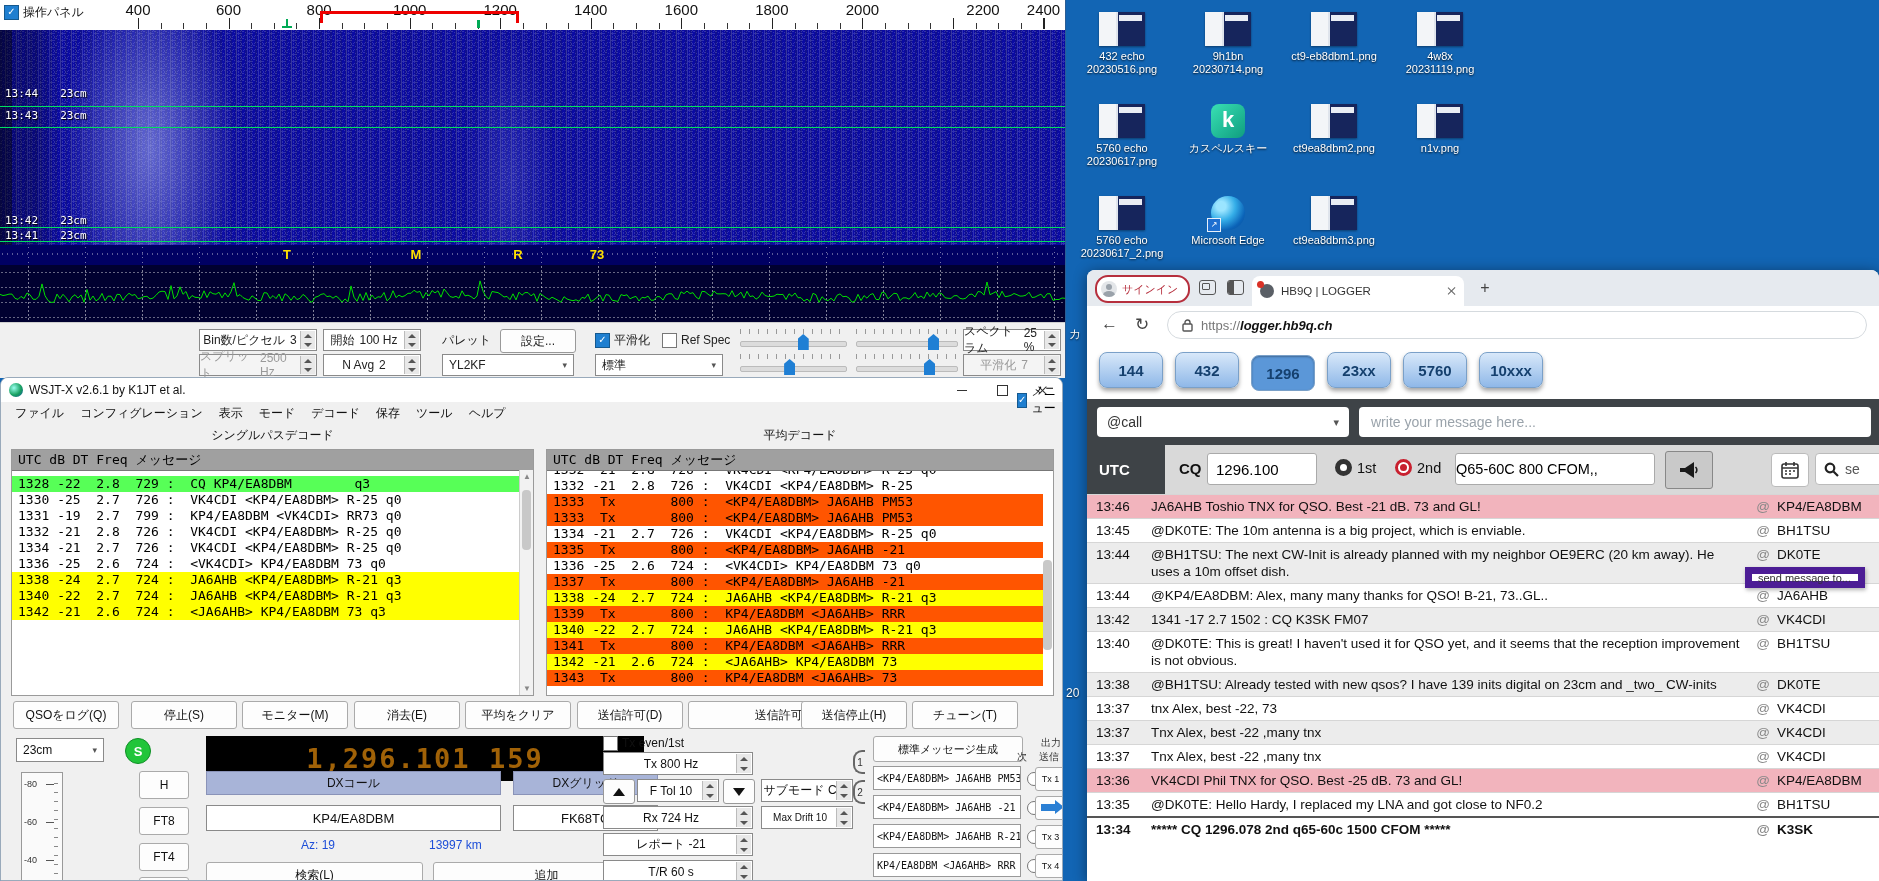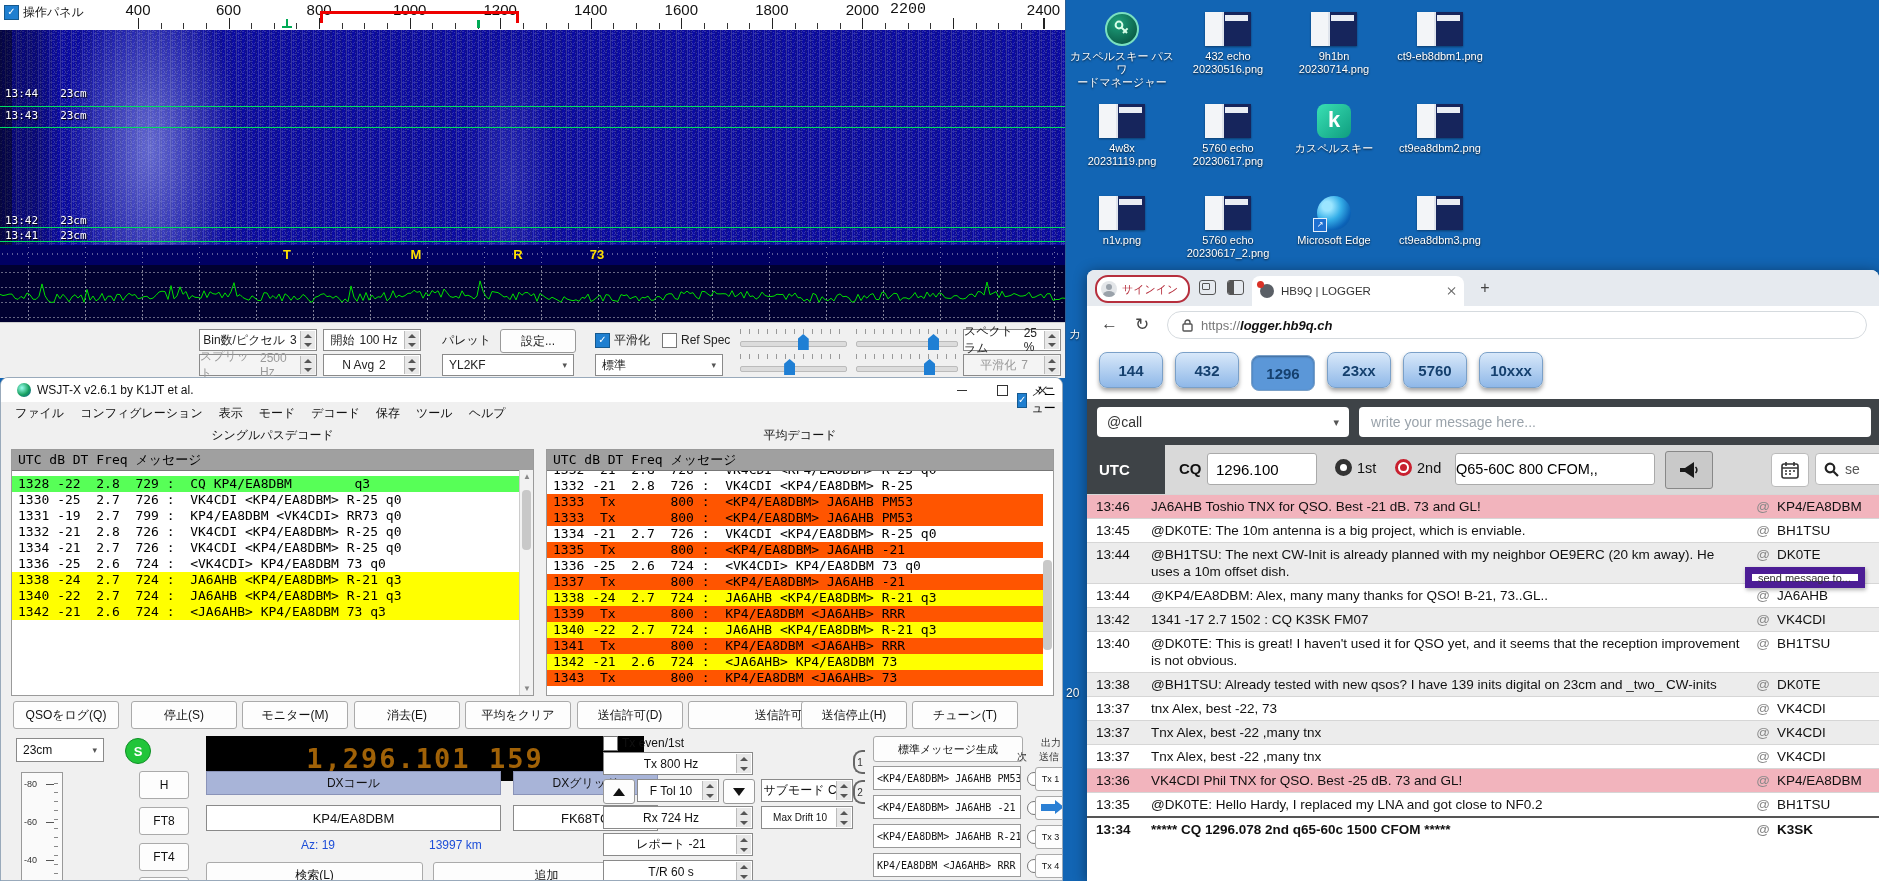--- a/index.html
+++ b/index.html
@@ -74,21 +74,21 @@
   .sa::after{content:"";position:absolute;left:3px;top:3px;border-left:4px solid transparent;border-right:4px solid transparent;}
   .sa.up::after{border-bottom:4px solid #555;}
   .sa.dn::after{border-top:4px solid #555;}
   .slider{position:absolute;height:22px;}
   .slider .ticksr{position:absolute;left:0;top:0;width:100%;height:5px;background:repeating-linear-gradient(90deg,#999 0 1px,transparent 1px 9px);}
   .slider .groove{position:absolute;left:0;top:12px;width:100%;height:4px;background:#dcdcdc;border:1px solid #bbb;border-radius:2px;}
   .slider .thumb{position:absolute;top:5px;width:11px;height:16px;background:#1f7fd4;clip-path:polygon(50% 0,100% 30%,100% 100%,0 100%,0 30%);}
   .dd-ar{color:#555;font-size:9px;}
   
   #wx-win{position:absolute;left:0;top:377px;width:1063px;height:504px;background:#f0f0f0;border:1px solid #9ab;border-radius:8px 8px 0 0;box-sizing:border-box;overflow:hidden;}
-  #wx-title{position:absolute;left:0;top:0;width:100%;height:24px;background:#fff;display:flex;align-items:center;padding-left:16px;font-size:12px;color:#111;gap:6px;box-sizing:border-box;}
+  #wx-title{position:absolute;left:0;top:0;width:100%;height:24px;background:#fff;display:flex;align-items:center;padding-left:8px;font-size:12px;color:#111;gap:6px;box-sizing:border-box;}
   .wx-ico{width:14px;height:14px;border-radius:50%;background:radial-gradient(circle at 35% 35%,#9fe,#17a05f 55%,#1450a0);}
   #wx-winbtns{position:absolute;right:0;top:0;height:24px;display:flex;}
   #wx-winbtns .wb{width:40px;height:24px;display:flex;align-items:center;justify-content:center;}
   .wb .min{width:10px;height:1px;background:#333;}
   .wb .max{width:9px;height:9px;border:1px solid #333;}
   .wb .clo{position:relative;width:11px;height:11px;}
   .wb .clo::before,.wb .clo::after{content:"";position:absolute;left:5px;top:0;width:1px;height:11px;background:#333;}
   .wb .clo::before{transform:rotate(45deg);} .wb .clo::after{transform:rotate(-45deg);}
   #wx-menubar{position:absolute;left:0;top:24px;width:100%;height:22px;background:#f0f0f0;display:flex;align-items:center;padding-left:6px;box-sizing:border-box;}
   .wx-menu{font-size:12px;color:#111;padding:2px 8px;}
@@ -189,35 +189,20 @@
   svg{display:block;}
 </style>
 </head>
 <body>
 
 <div id="root">
 
   <div id="desktop">
     <div id="icons">
 
-        <div class="dicon c-kpm">
-          <div class="art">
-
-            <div class="kpm-circle"></div>
-            <svg class="kpm-key" width="18" height="20" viewBox="0 0 18 20">
-              <circle cx="6" cy="6" r="3.4" fill="none" stroke="#d8ffe9" stroke-width="2"></circle>
-              <path d="M8.5 8.5 L14 14 M12 12 l2.6 -2.6 M10 14 l2 -2" stroke="#d8ffe9" stroke-width="2" fill="none"></path>
-            </svg>
-
-          </div>
-          <div class="lbl">
-            <div>カスペルスキー パスワ</div>
-            <div>ードマネージャー</div>
-          </div>
-        </div>
 
         <div class="dicon c-img">
           <div class="art">
             <div class="thumb"></div>
 
           </div>
           <div class="lbl">
             <div>432 echo</div>
             <div>20230516.png</div>
           </div>
@@ -349,21 +334,21 @@
 
       <span class="tick-num" style="left: 138px;">400</span>
           <span class="tick-num" style="left: 228.55px;">600</span>
           <span class="tick-num" style="left: 319.1px;">800</span>
           <span class="tick-num" style="left: 409.65px;">1000</span>
           <span class="tick-num" style="left: 500.2px;">1200</span>
           <span class="tick-num" style="left: 590.75px;">1400</span>
           <span class="tick-num" style="left: 681.3px;">1600</span>
           <span class="tick-num" style="left: 771.85px;">1800</span>
           <span class="tick-num" style="left: 862.4px;">2000</span>
-          <span class="tick-num" style="left: 908px; font-family: Liberation Mono, monospace;">2200</span>
+          <span class="tick-num" style="left: 983px;">2200</span>
           <span class="tick-num" style="left: 1043.5px;">2400</span>
         </div>
       <div id="minor-ticks"></div>
       <div id="red-bracket"></div>
       <div class="gmark1"></div>
       <div class="gmark2"></div>
     </div>
     <div id="wf-display">
       <div class="gline" style="top:76px;"></div>
       <div class="gline" style="top:97px;"></div>

